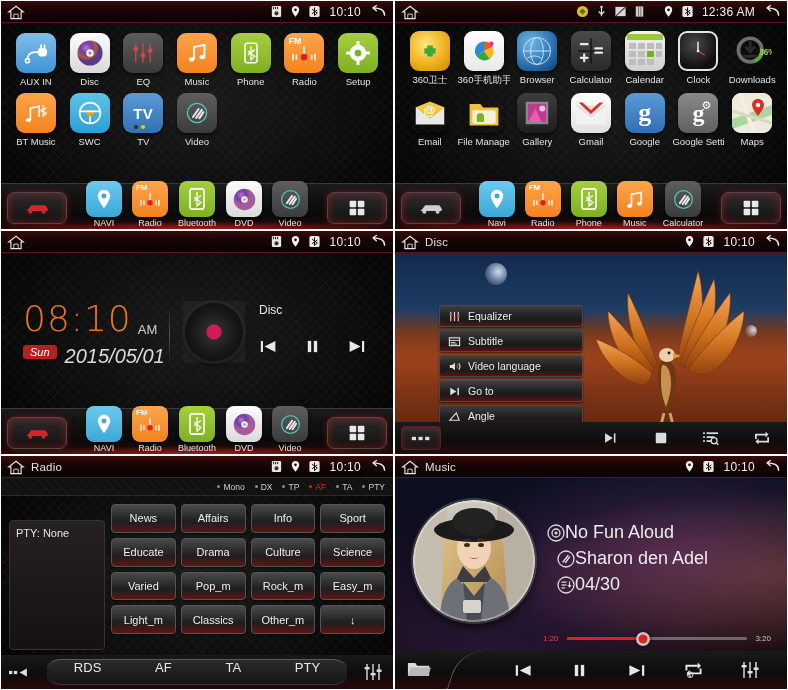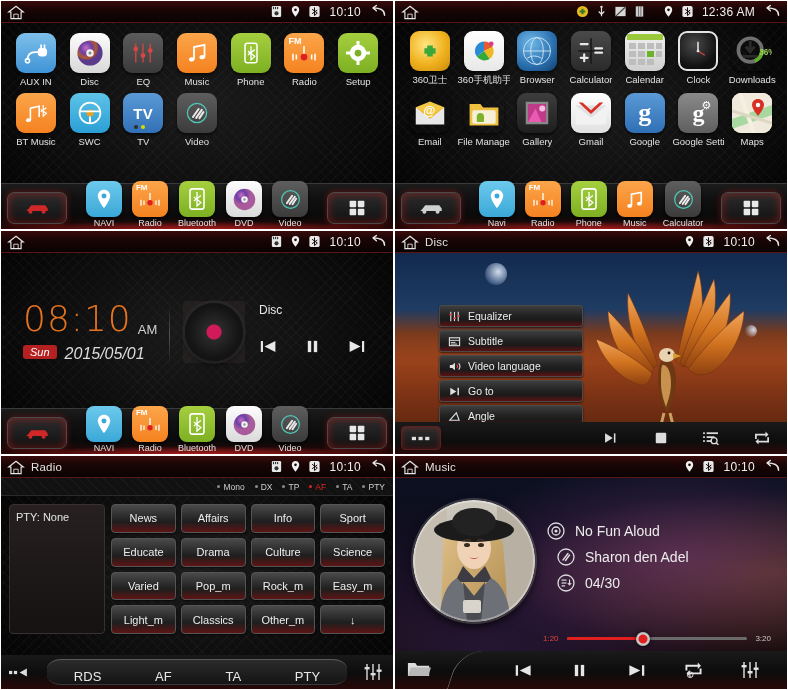--- a/index.html
+++ b/index.html
@@ -109,21 +109,21 @@
   .dockapp .ic { width:36px; height:36px; border-radius:8px; position:relative; overflow:hidden;
                  box-shadow:0 2px 3px rgba(0,0,0,.7);}
   .dockapp .lb { font-size:9px; color:#e4e4e4; margin-top:1px; white-space:nowrap;}
   
   .clockwrap { position:absolute; left:22px; top:48px; }
   .bigtime { font-size:36px; color:#e8731f; letter-spacing:1px; line-height:1;
              font-family:"DejaVu Sans", sans-serif; font-weight:300;}
   .ampm { font-size:13px; color:#cfcfcf; margin-left:6px; }
   .dayrow { margin-top:8px; display:flex; align-items:flex-start; gap:8px;font-style:italic;}
   .daybadge { background:#b52020; color:#fff; font-size:11px; padding:1px 7px; border-radius:3px;}
-  .datetxt { color:#dcdcdc; font-size:16px; }
+  .datetxt { color:#dcdcdc; font-size:20px; }
   .divline { position:absolute; left:168px; top:52px; width:1px; height:60px;
              background:linear-gradient(to bottom,rgba(255,255,255,0),rgba(255,255,255,.25),rgba(255,255,255,0));}
   .nowplay { position:absolute; left:182px; top:48px; display:flex; gap:14px; align-items:flex-start;}
   .vinyl { width:58px; height:58px; border-radius:50%;
            background: radial-gradient(circle at 50% 50%, #d01a5a 0 7px, #2a2a2a 8px, #151515 60%, #0a0a0a 100%);
            box-shadow: 0 0 0 3px rgba(45,45,45,.6), 0 3px 6px rgba(0,0,0,.8);}
   .vinylbox{ width:62px; height:62px; background:rgba(60,50,50,.35); border-radius:3px;
              display:flex; align-items:center; justify-content:center;}
   .npcol { padding-top:2px; }
   .nplbl { color:#e6e6e6; font-size:12px; }
@@ -170,40 +170,40 @@
   .ptygrid { position:absolute; left:110px; right:8px; top:48px; display:grid;
              grid-template-columns: repeat(4,1fr); grid-template-rows: repeat(4,1fr);
              gap:5px; height:130px;}
   .ptybtn { background: linear-gradient(to bottom,#4a4a4a 0%,#2c2c2c 42%,#1e1e1e 62%,#5d1414 100%);
             border:1px solid #555; border-radius:4px; color:#ededed; font-size:11px;
             display:flex; align-items:center; justify-content:center; cursor:pointer;
             box-shadow:0 1px 2px rgba(0,0,0,.6);}
   .radiobar { position:absolute; left:0; right:0; bottom:0; height:34px;
               background: linear-gradient(to bottom,#191919,#0c0c0c 55%,#290808);
               display:flex; align-items:center; }
-  .rtabs { flex:1; display:flex; align-items:flex-end; justify-content:space-around;
+  .rtabs { flex:1; display:flex; align-items:flex-start; justify-content:space-around;
            height:26px; margin:0 46px; border-top:1px solid #5a5a5a; border-bottom:1px solid #3a3a3a;
            border-radius:14px / 10px;
            background: linear-gradient(to bottom,#2b2b2b,#141414);}
   .rtab { color:#e8e8e8; font-size:13px; cursor:pointer; }
   .rleft { position:absolute; left:8px; display:flex; align-items:center; gap:2px; color:#ddd;}
   .rright { position:absolute; right:10px; }
   
   .music-bg { position:absolute; inset:0;
     background:
       radial-gradient(ellipse at 72% 38%, rgba(130,60,140,.45) 0%, rgba(0,0,0,0) 55%),
       radial-gradient(ellipse at 95% 45%, rgba(200,120,40,.35) 0%, rgba(0,0,0,0) 50%),
       radial-gradient(ellipse at 25% 85%, rgba(60,40,120,.35) 0%, rgba(0,0,0,0) 55%),
       linear-gradient(to bottom,#0b1020 0%,#140d1c 45%,#1a0d12 75%,#120909 100%);}
   .albumart { position:absolute; left:18px; top:22px; width:122px; height:122px; border-radius:50%;
               overflow:hidden; box-shadow:0 0 0 2px rgba(255,255,255,.18), 0 4px 10px rgba(0,0,0,.8);}
   .songtitle { position:absolute; left:150px; top:12px; right:20px; text-align:center;
                color:#f2f2f2; font-size:16px; }
-  .metarow { position:absolute; left:152px; display:flex; align-items:center; gap:10px;
-             color:#ececec; font-size:14px; }
+  .metarow { position:absolute; left:152px; display:flex; align-items:center; 
+             color:#ececec; font-size:18px; }
   .metaic { width:18px; height:18px; flex:0 0 auto; }
   .progwrap { position:absolute; left:148px; right:16px; bottom:46px; display:flex; align-items:center; gap:8px;}
   .ptime { font-size:8px; color:#e24545; } .ptime.r { color:#c9c9c9;}
   .ptrack { position:relative; flex:1; height:3px; background:#6a6a6a; border-radius:2px;}
   .pfill { position:absolute; left:0; top:0; bottom:0; width:42%; background:#e01f1f; border-radius:2px;}
   .pknob { position:absolute; left:42%; top:50%; transform:translate(-50%,-50%);
            width:14px; height:14px; border-radius:50%;
            background: radial-gradient(circle at 50% 50%, #e01f1f 0 4px, #cfcfcf 5px, #8d8d8d 100%);
            box-shadow:0 0 4px rgba(0,0,0,.8);}
   .musicbar { position:absolute; left:0; right:0; bottom:0; height:38px;
@@ -1315,21 +1315,21 @@
           <i class="dot"></i>
           <span>TA</span>
         </span>
       <span class="rds">
           <i class="dot"></i>
           <span>PTY</span>
         </span>
     </div>
 
     <div class="body" style="top:40px">
-      <div class="ptybox" style="top:8px">
+      <div class="ptybox" style="top:24px">
         <span>PTY:  None</span>
       </div>
       <div class="ptygrid" style="top:8px">
         <div class="ptybtn">News</div>
         <div class="ptybtn">Affairs</div>
         <div class="ptybtn">Info</div>
         <div class="ptybtn">Sport</div>
         <div class="ptybtn">Educate</div>
         <div class="ptybtn">Drama</div>
         <div class="ptybtn">Culture</div>

